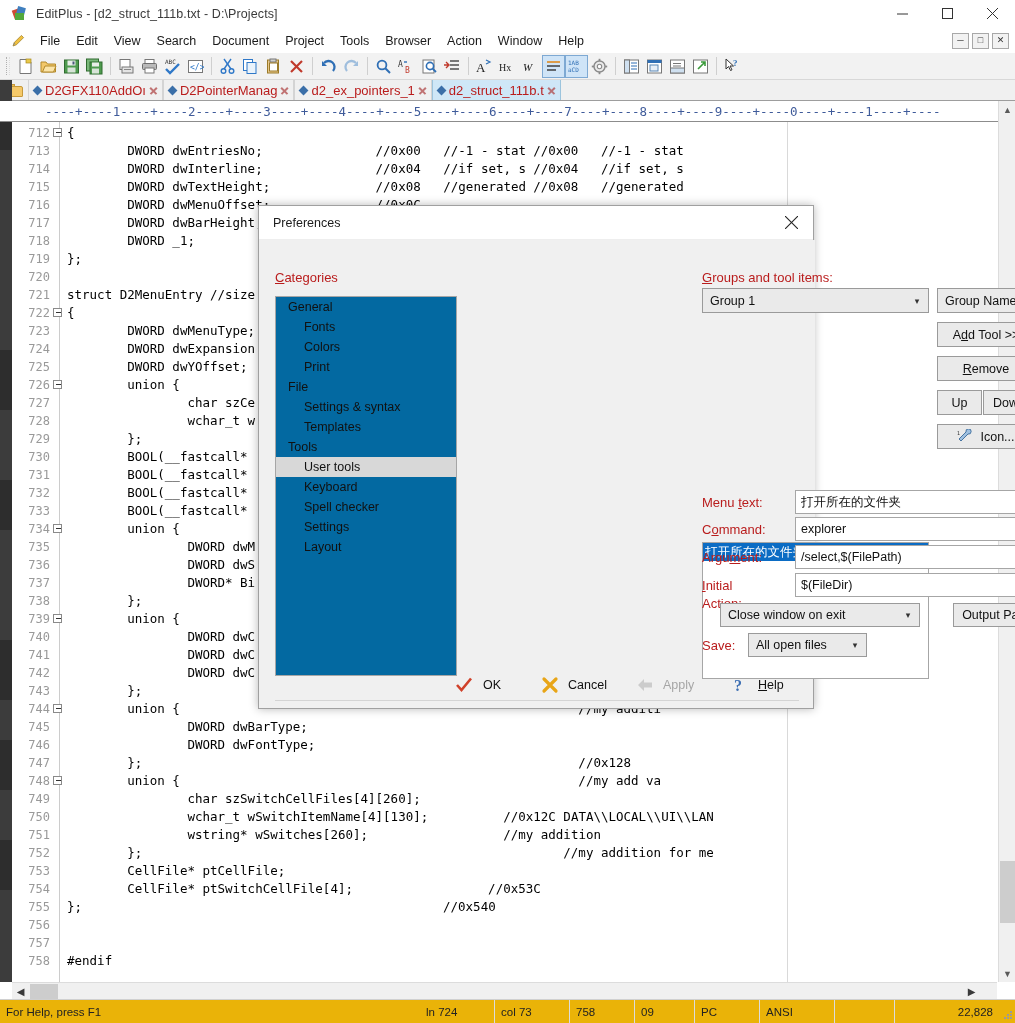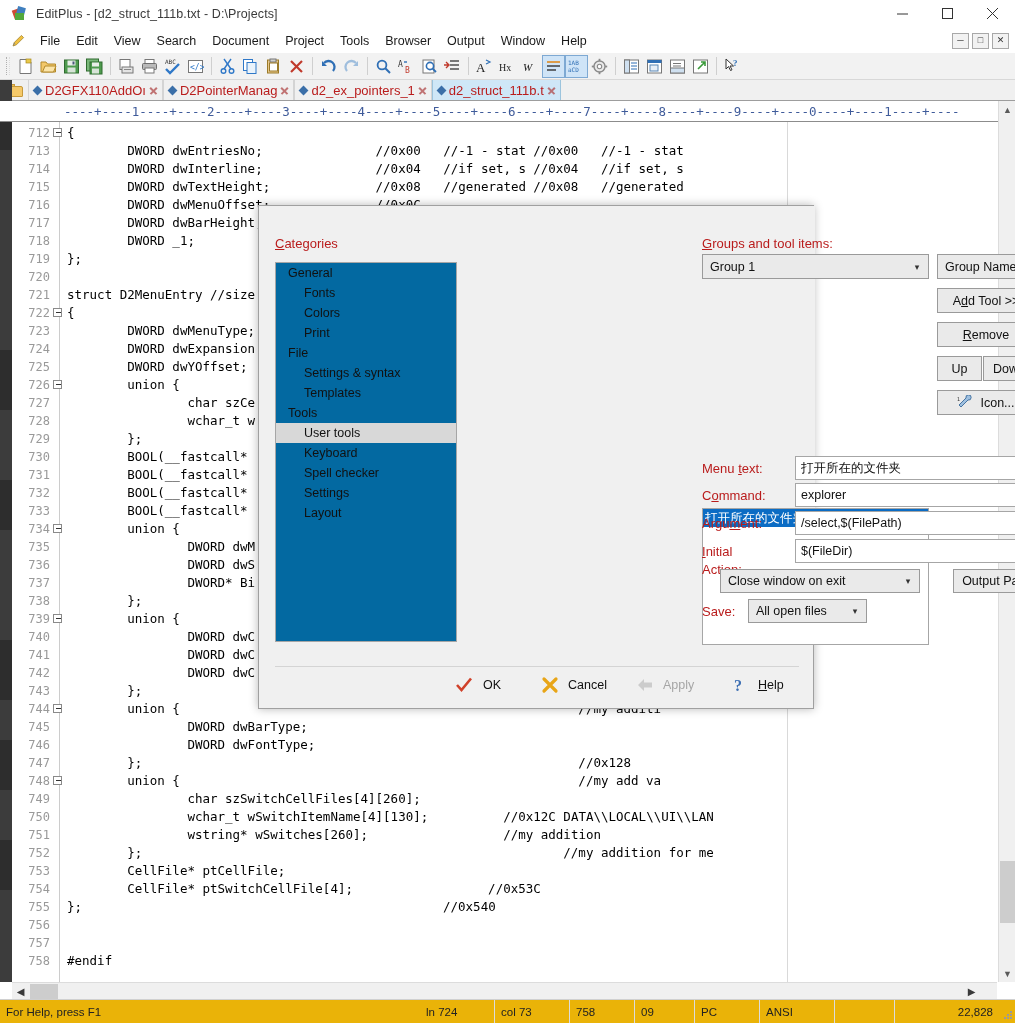--- a/index.html
+++ b/index.html
@@ -89,21 +89,21 @@
   }
   .tab .xmark::before { transform: rotate(45deg); }
   .tab .xmark::after { transform: rotate(-45deg); }
 
   
   .ruler {
     position: absolute; left: 0; top: 101px; width: 1015px; height: 21px;
     background: #ffffff; border-bottom: 1px solid #8c8c8c;
     font-family: "DejaVu Sans Mono", monospace; font-size: 12.5px;
     color: #3f5b9a; white-space: pre; overflow: hidden;
-    padding-left: 64px; line-height: 21px;
+    padding-left: 45px; line-height: 21px;
     letter-spacing: 0px;
   }
   .ruler-left {
     position:absolute; left:0; top:101px; width:45px; height:21px; background:#f5f5f0;
     border-right: 1px solid #b9b9b9; border-bottom:1px solid #8c8c8c;
   }
 
   
   .edge-strip {
     position:absolute; left:0; top:80px; width:12px; height:902px; background:#3c3c3c;
@@ -265,21 +265,21 @@
       </svg>
     </div>
     <div class="menu-item">File</div>
     <div class="menu-item">Edit</div>
     <div class="menu-item">View</div>
     <div class="menu-item">Search</div>
     <div class="menu-item">Document</div>
     <div class="menu-item">Project</div>
     <div class="menu-item">Tools</div>
     <div class="menu-item">Browser</div>
-    <div class="menu-item">Output</div>
+    <div class="menu-item">Action</div>
     <div class="menu-item">Window</div>
     <div class="menu-item">Help</div>
     <div class="mdi-buttons">
       <div class="mdi-btn">─</div>
       <div class="mdi-btn">□</div>
       <div class="mdi-btn">✕</div>
     </div>
   </div>
 
   <div class="toolbar">
@@ -584,20 +584,29 @@
             <rect x="3" y="8" width="2" height="2"></rect>
             <rect x="6" y="8" width="2" height="2"></rect>
             <rect x="9" y="8" width="2" height="2"></rect>
           </g>
         </svg>
     </div>
   </div>
 
   <div class="dialog">
 
+    <div class="dlg-title">
+      <div class="t">Preferences</div>
+      <div class="dlg-close">
+        <svg width="13" height="13" viewBox="0 0 13 13">
+            <line x1="0" y1="0" x2="13" y2="13" stroke="#222" stroke-width="1.1"></line>
+            <line x1="13" y1="0" x2="0" y2="13" stroke="#222" stroke-width="1.1"></line>
+          </svg>
+      </div>
+    </div>
 
     <div class="dlg-body">
 
       <div class="lbl" style="position:absolute;left:16px;top:30px;">
         <span class="ul">C</span><span>ategories</span>
       </div>
       <div class="cat-list" id="cat-list">
           <div class="cat-item lvl0">
             <span>General</span>
           </div>

